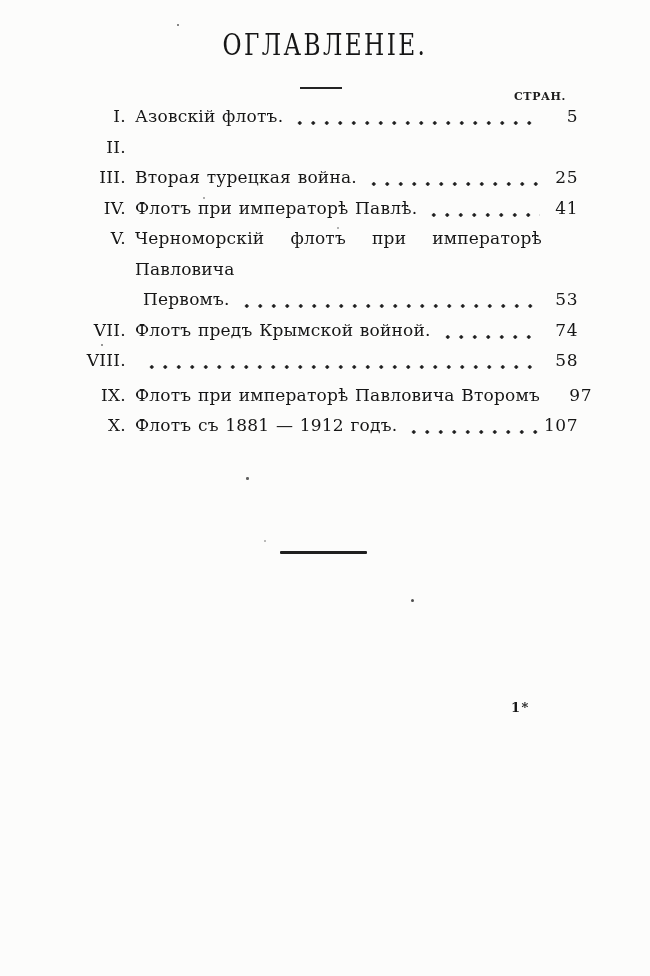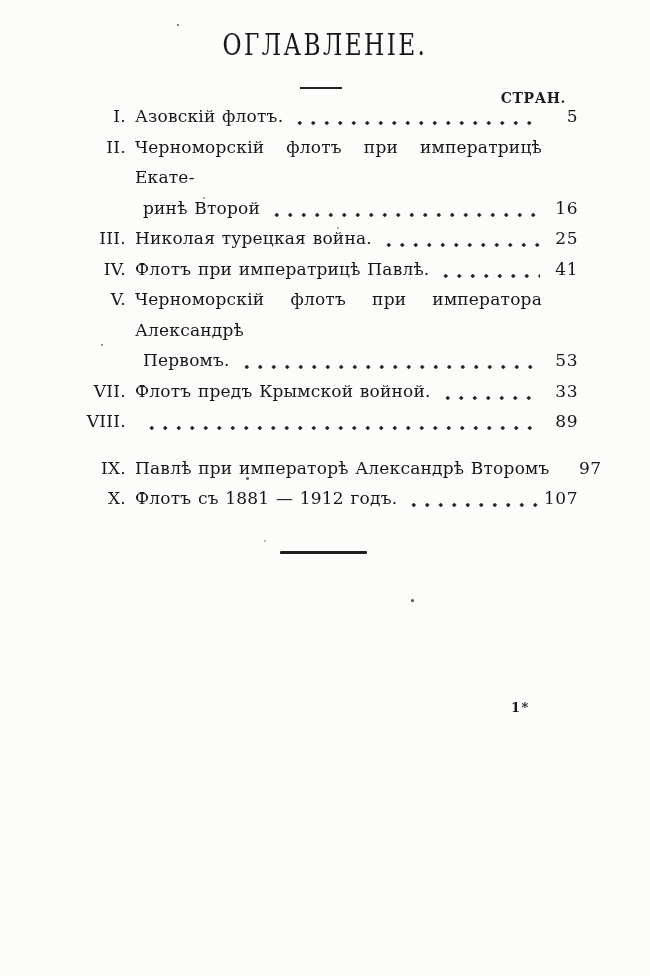--- a/index.html
+++ b/index.html
@@ -7,26 +7,26 @@
     position:relative;width:650px;height:847px;background:#fcfcfb;
     font-family:"DejaVu Serif","DejaVu Sans",serif;color:#161616;overflow:hidden;
   }
   .title{
     position:absolute;top:29px;left:0;right:0;margin:0;text-align:center;
     font-size:29px;font-weight:normal;line-height:32px;letter-spacing:3px;
     transform:scaleX(0.8);transform-origin:50% 50%;white-space:nowrap;
   }
   .title-rule{position:absolute;left:300px;top:87px;width:42px;height:2px;background:#242424;}
   .col-header{
-    position:absolute;top:90px;right:84px;font-size:14px;font-weight:bold;
+    position:absolute;top:90px;right:84px;font-size:11px;font-weight:bold;
     letter-spacing:0.6px;color:#1d1d1d;
   }
   .toc{position:absolute;top:101px;left:70px;width:508px;font-size:17px;line-height:30.5px;}
   .row{display:flex;align-items:flex-start;}
-  .row-ix{margin-top:16px;}
+  .row-ix{margin-top:4px;}
   .num{flex:0 0 56px;text-align:right;white-space:nowrap;letter-spacing:0.3px;}
   .entry-line{display:flex;}
   .row > .entry-line{flex:1;margin-left:9px;align-items:center;}
   .entry-block{flex:1;margin-left:9px;display:block;min-width:0;}
   .entry-block .entry-line{margin-left:8px;}
   .txt{flex:0 0 auto;white-space:nowrap;letter-spacing:0.2px;word-spacing:1px;}
   .jline{
     display:block;text-align:justify;text-align-last:justify;
     padding-right:36px;letter-spacing:0.2px;word-spacing:-1px;white-space:normal;
   }
@@ -63,82 +63,74 @@
       <span class="num">I.</span>
       <span class="entry-line">
         <span class="txt">Азовскій флотъ.</span>
         <span class="leader"></span>
         <span class="pg">5</span>
       </span>
     </div>
 
     <div class="row">
       <span class="num">II.</span>
-      <span class="entry-block">
-        <span class="jline">Черноморскій флотъ при императрицѣ Екате-</span>
-        <span class="entry-line">
-          <span class="txt">ринѣ Второй</span>
-          <span class="leader"></span>
-          <span class="pg">16</span>
-        </span>
-      </span>
     </div>
 
     <div class="row">
       <span class="num">III.</span>
       <span class="entry-line">
-        <span class="txt">Николая турецкая война.</span>
+        <span class="txt">Вторая турецкая война.</span>
         <span class="leader"></span>
         <span class="pg">25</span>
       </span>
     </div>
 
     <div class="row">
       <span class="num">IV.</span>
       <span class="entry-line">
-        <span class="txt">Флотъ при императрицѣ Павлѣ.</span>
+        <span class="txt">Флотъ при императорѣ Павлѣ.</span>
         <span class="leader"></span>
         <span class="pg">41</span>
       </span>
     </div>
 
     <div class="row">
       <span class="num">V.</span>
       <span class="entry-block">
-        <span class="jline">Черноморскій флотъ при императора Александрѣ</span>
+        <span class="jline">Черноморскій флотъ при императорѣ Павловича</span>
         <span class="entry-line">
           <span class="txt">Первомъ.</span>
           <span class="leader"></span>
           <span class="pg">53</span>
         </span>
       </span>
     </div>
 
 
     <div class="row">
       <span class="num">VII.</span>
       <span class="entry-line">
         <span class="txt">Флотъ предъ Крымской войной.</span>
         <span class="leader"></span>
-        <span class="pg">33</span>
+        <span class="pg">74</span>
       </span>
     </div>
 
     <div class="row">
       <span class="num">VIII.</span>
       <span class="entry-line">
         <span class="leader"></span>
-        <span class="pg">89</span>
+        <span class="pg">58</span>
       </span>
     </div>
 
     <div class="row row-ix">
       <span class="num">IX.</span>
       <span class="entry-line">
-        <span class="txt">Павлѣ при императорѣ Александрѣ Второмъ</span>
+        <span class="txt">Флотъ при императорѣ Павловича Второмъ</span>
         <span class="leader"></span>
         <span class="pg">97</span>
       </span>
     </div>
 
     <div class="row">
       <span class="num">X.</span>
       <span class="entry-line">
         <span class="txt">Флотъ съ 1881 — 1912 годъ.</span>
         <span class="leader"></span>

